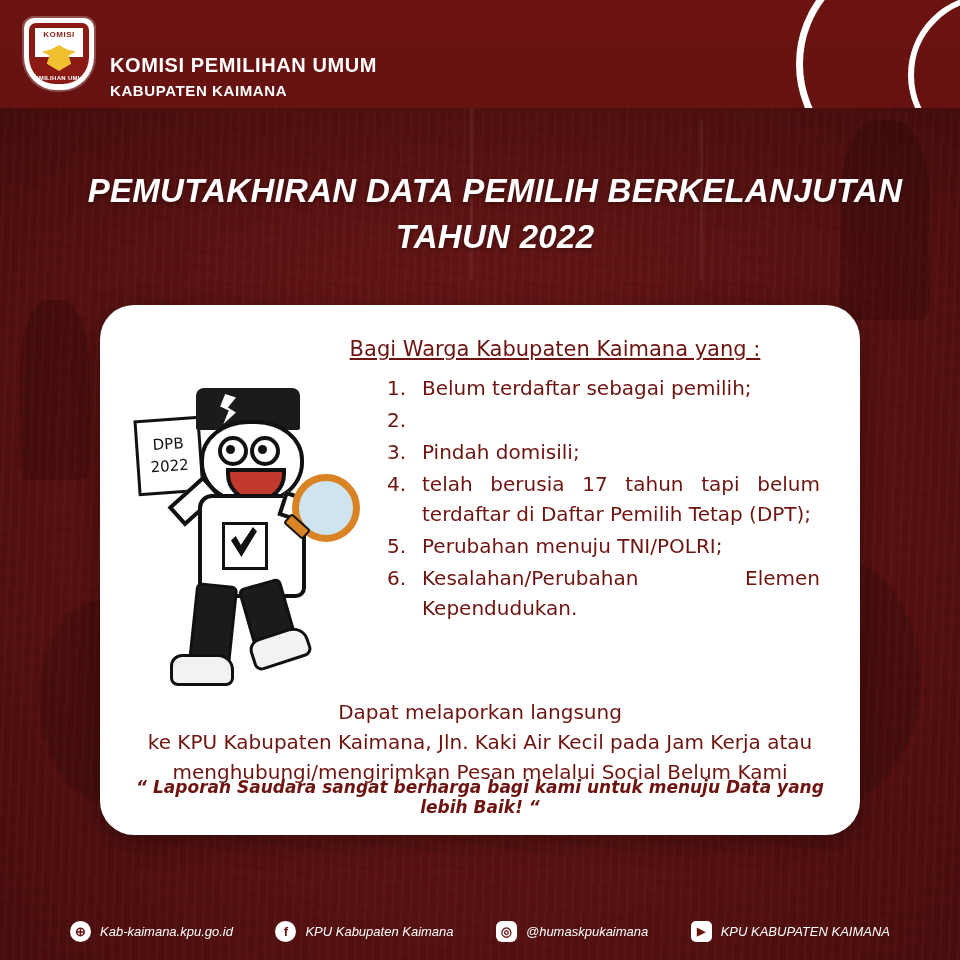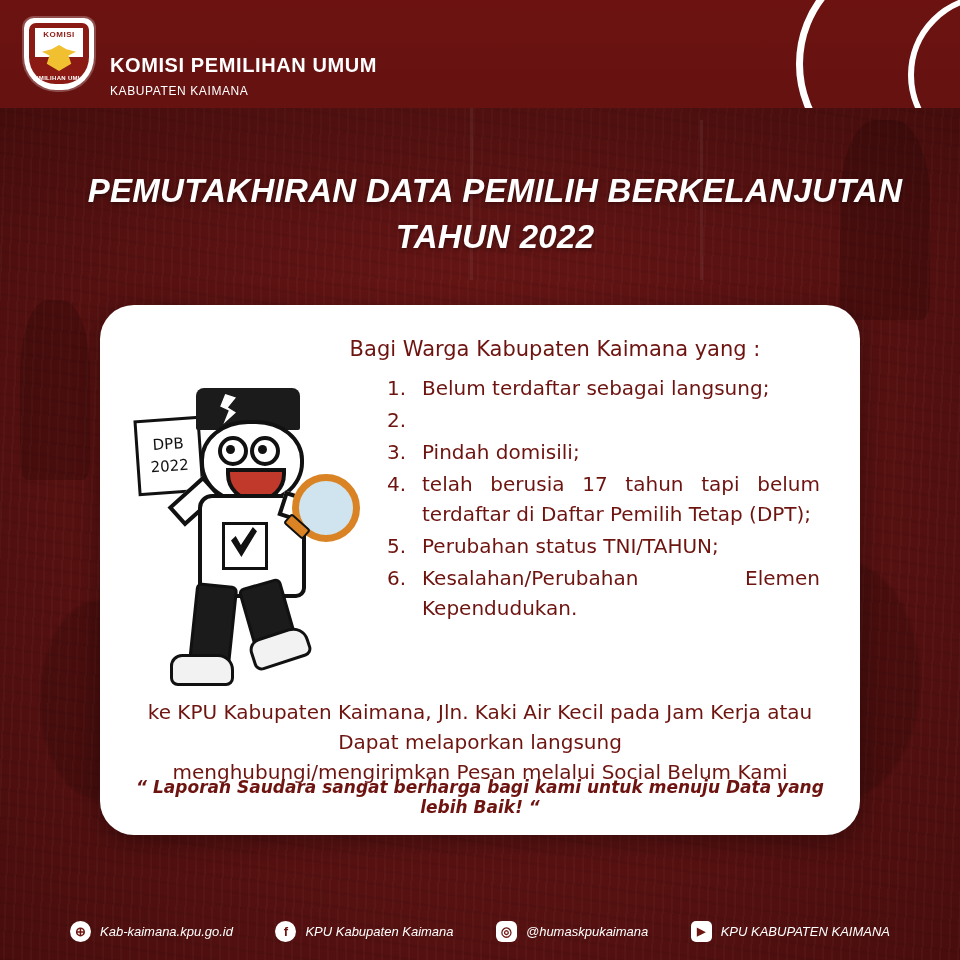--- a/index.html
+++ b/index.html
@@ -144,22 +144,22 @@
     color: #ffffff;
   }
   .org .line1 {
     font-size: 20px;
     font-weight: bold;
     letter-spacing: 0.6px;
     line-height: 26px;
     margin-top: 24px;
   }
   .org .line2 {
-    font-size: 12px;
-    font-weight: normal;
+    font-size: 15px;
+    font-weight: bold;
     letter-spacing: 0.6px;
     line-height: 26px;
   }
 
   .headline {
     position: absolute;
     top: 168px;
     left: 55px;
     width: 880px;
     text-align: center;
@@ -184,20 +184,21 @@
   }
   .card-intro {
     position: absolute;
     top: 32px;
     left: 170px;
     width: 570px;
     text-align: center;
     font-size: 21px;
     color: #6e1410;
     font-family: "DejaVu Sans", sans-serif;
+    text-decoration: underline;
   }
   .list {
     position: absolute;
     top: 68px;
     left: 270px;
     width: 450px;
     margin: 0;
     padding: 0;
     list-style: none;
     color: #6e1410;
@@ -523,46 +524,46 @@
   </div>
 
   <div class="headline">PEMUTAKHIRAN DATA PEMILIH BERKELANJUTAN TAHUN 2022</div>
 
   <div class="card">
     <div class="card-intro">Bagi Warga Kabupaten Kaimana yang :</div>
 
     <ul class="list">
       <li>
         <span class="num">1.</span>
-        <span class="txt">Belum terdaftar sebagai langsung;</span>
+        <span class="txt">Belum terdaftar sebagai pemilih;</span>
       </li>
       <li>
         <span class="num">2.</span>
       </li>
       <li>
         <span class="num">3.</span>
         <span class="txt">Pindah domisili;</span>
       </li>
       <li>
         <span class="num">4.</span>
         <span class="txt justified">telah berusia 17 tahun tapi belum terdaftar di Daftar Pemilih Tetap (DPT);</span>
       </li>
       <li>
         <span class="num">5.</span>
-        <span class="txt">Perubahan status TNI/TAHUN;</span>
+        <span class="txt">Perubahan menuju TNI/POLRI;</span>
       </li>
       <li>
         <span class="num">6.</span>
         <span class="txt justified">Kesalahan/Perubahan Elemen Kependudukan.</span>
       </li>
     </ul>
 
     <div class="closing">
+      <div>Dapat melaporkan langsung</div>
       <div>ke KPU Kabupaten Kaimana, Jln. Kaki Air Kecil  pada Jam Kerja atau</div>
-      <div>Dapat melaporkan langsung</div>
       <div>menghubungi/mengirimkan Pesan melalui Social Belum Kami</div>
     </div>
 
     <div class="quote">“ Laporan Saudara sangat berharga bagi kami untuk menuju Data yang lebih Baik! “</div>
   </div>
 
   <div class="mascot">
     <div class="card-dpb">
       <div>DPB</div>
       <div>2022</div>

